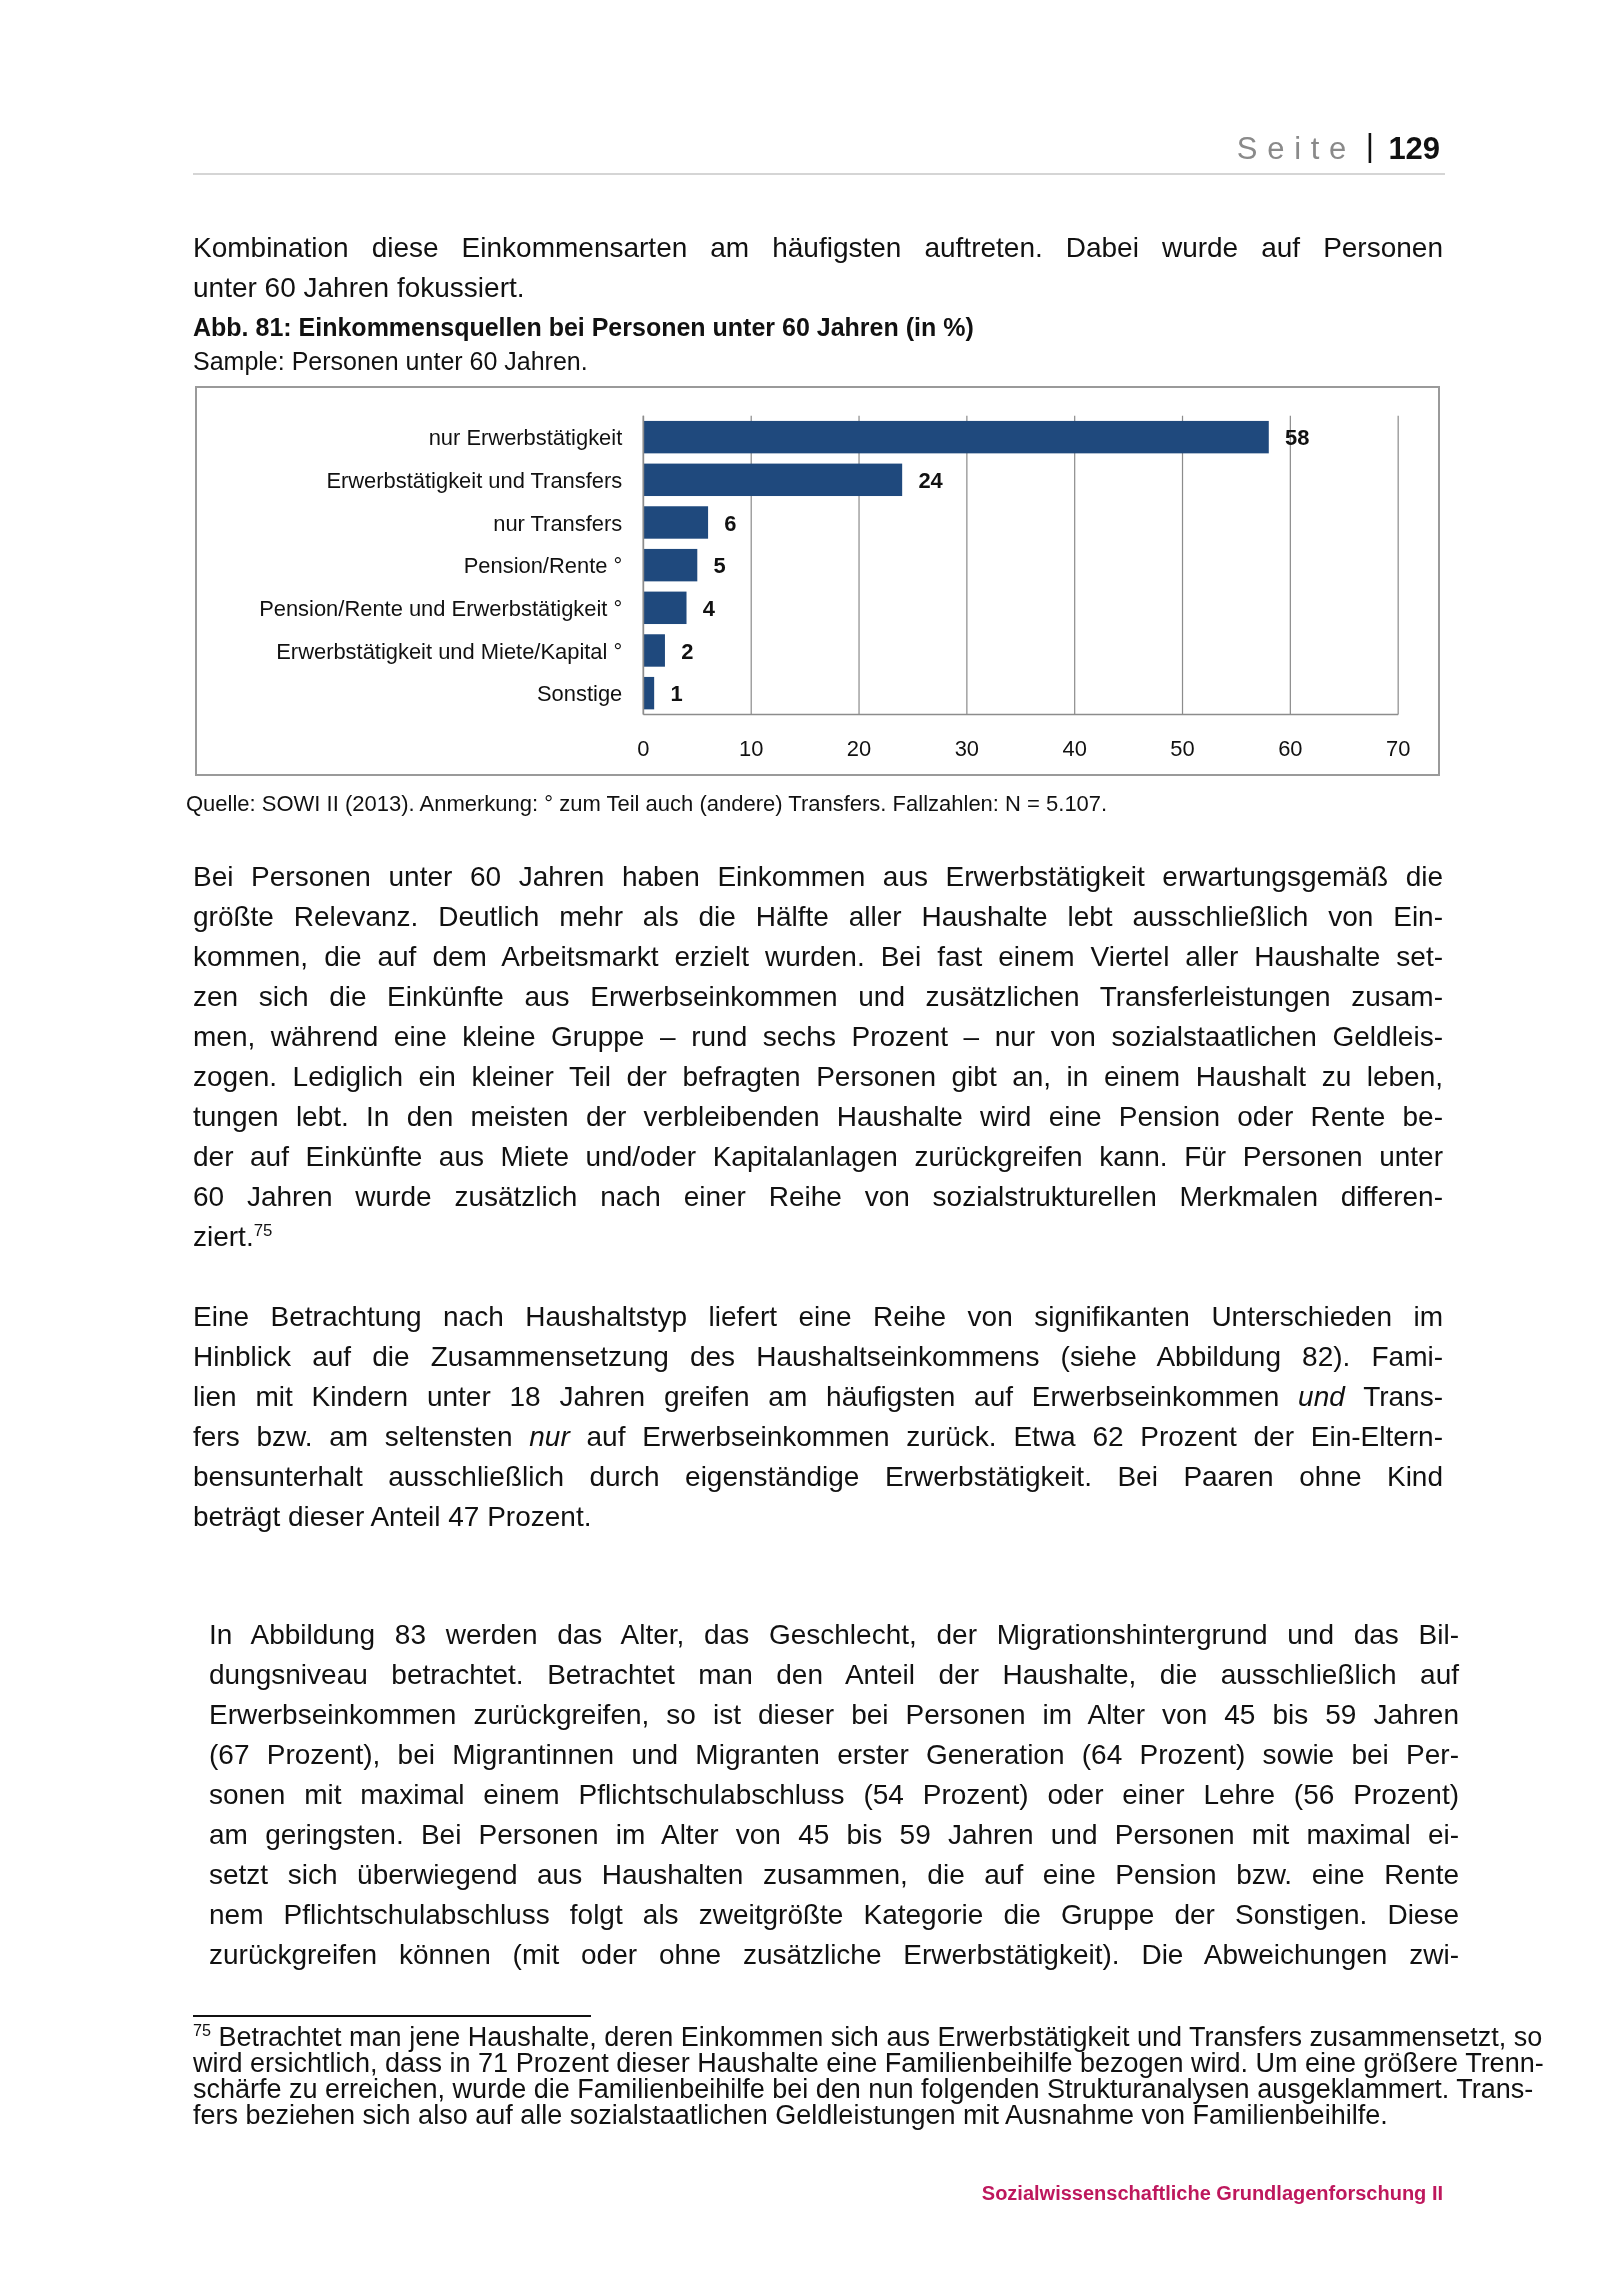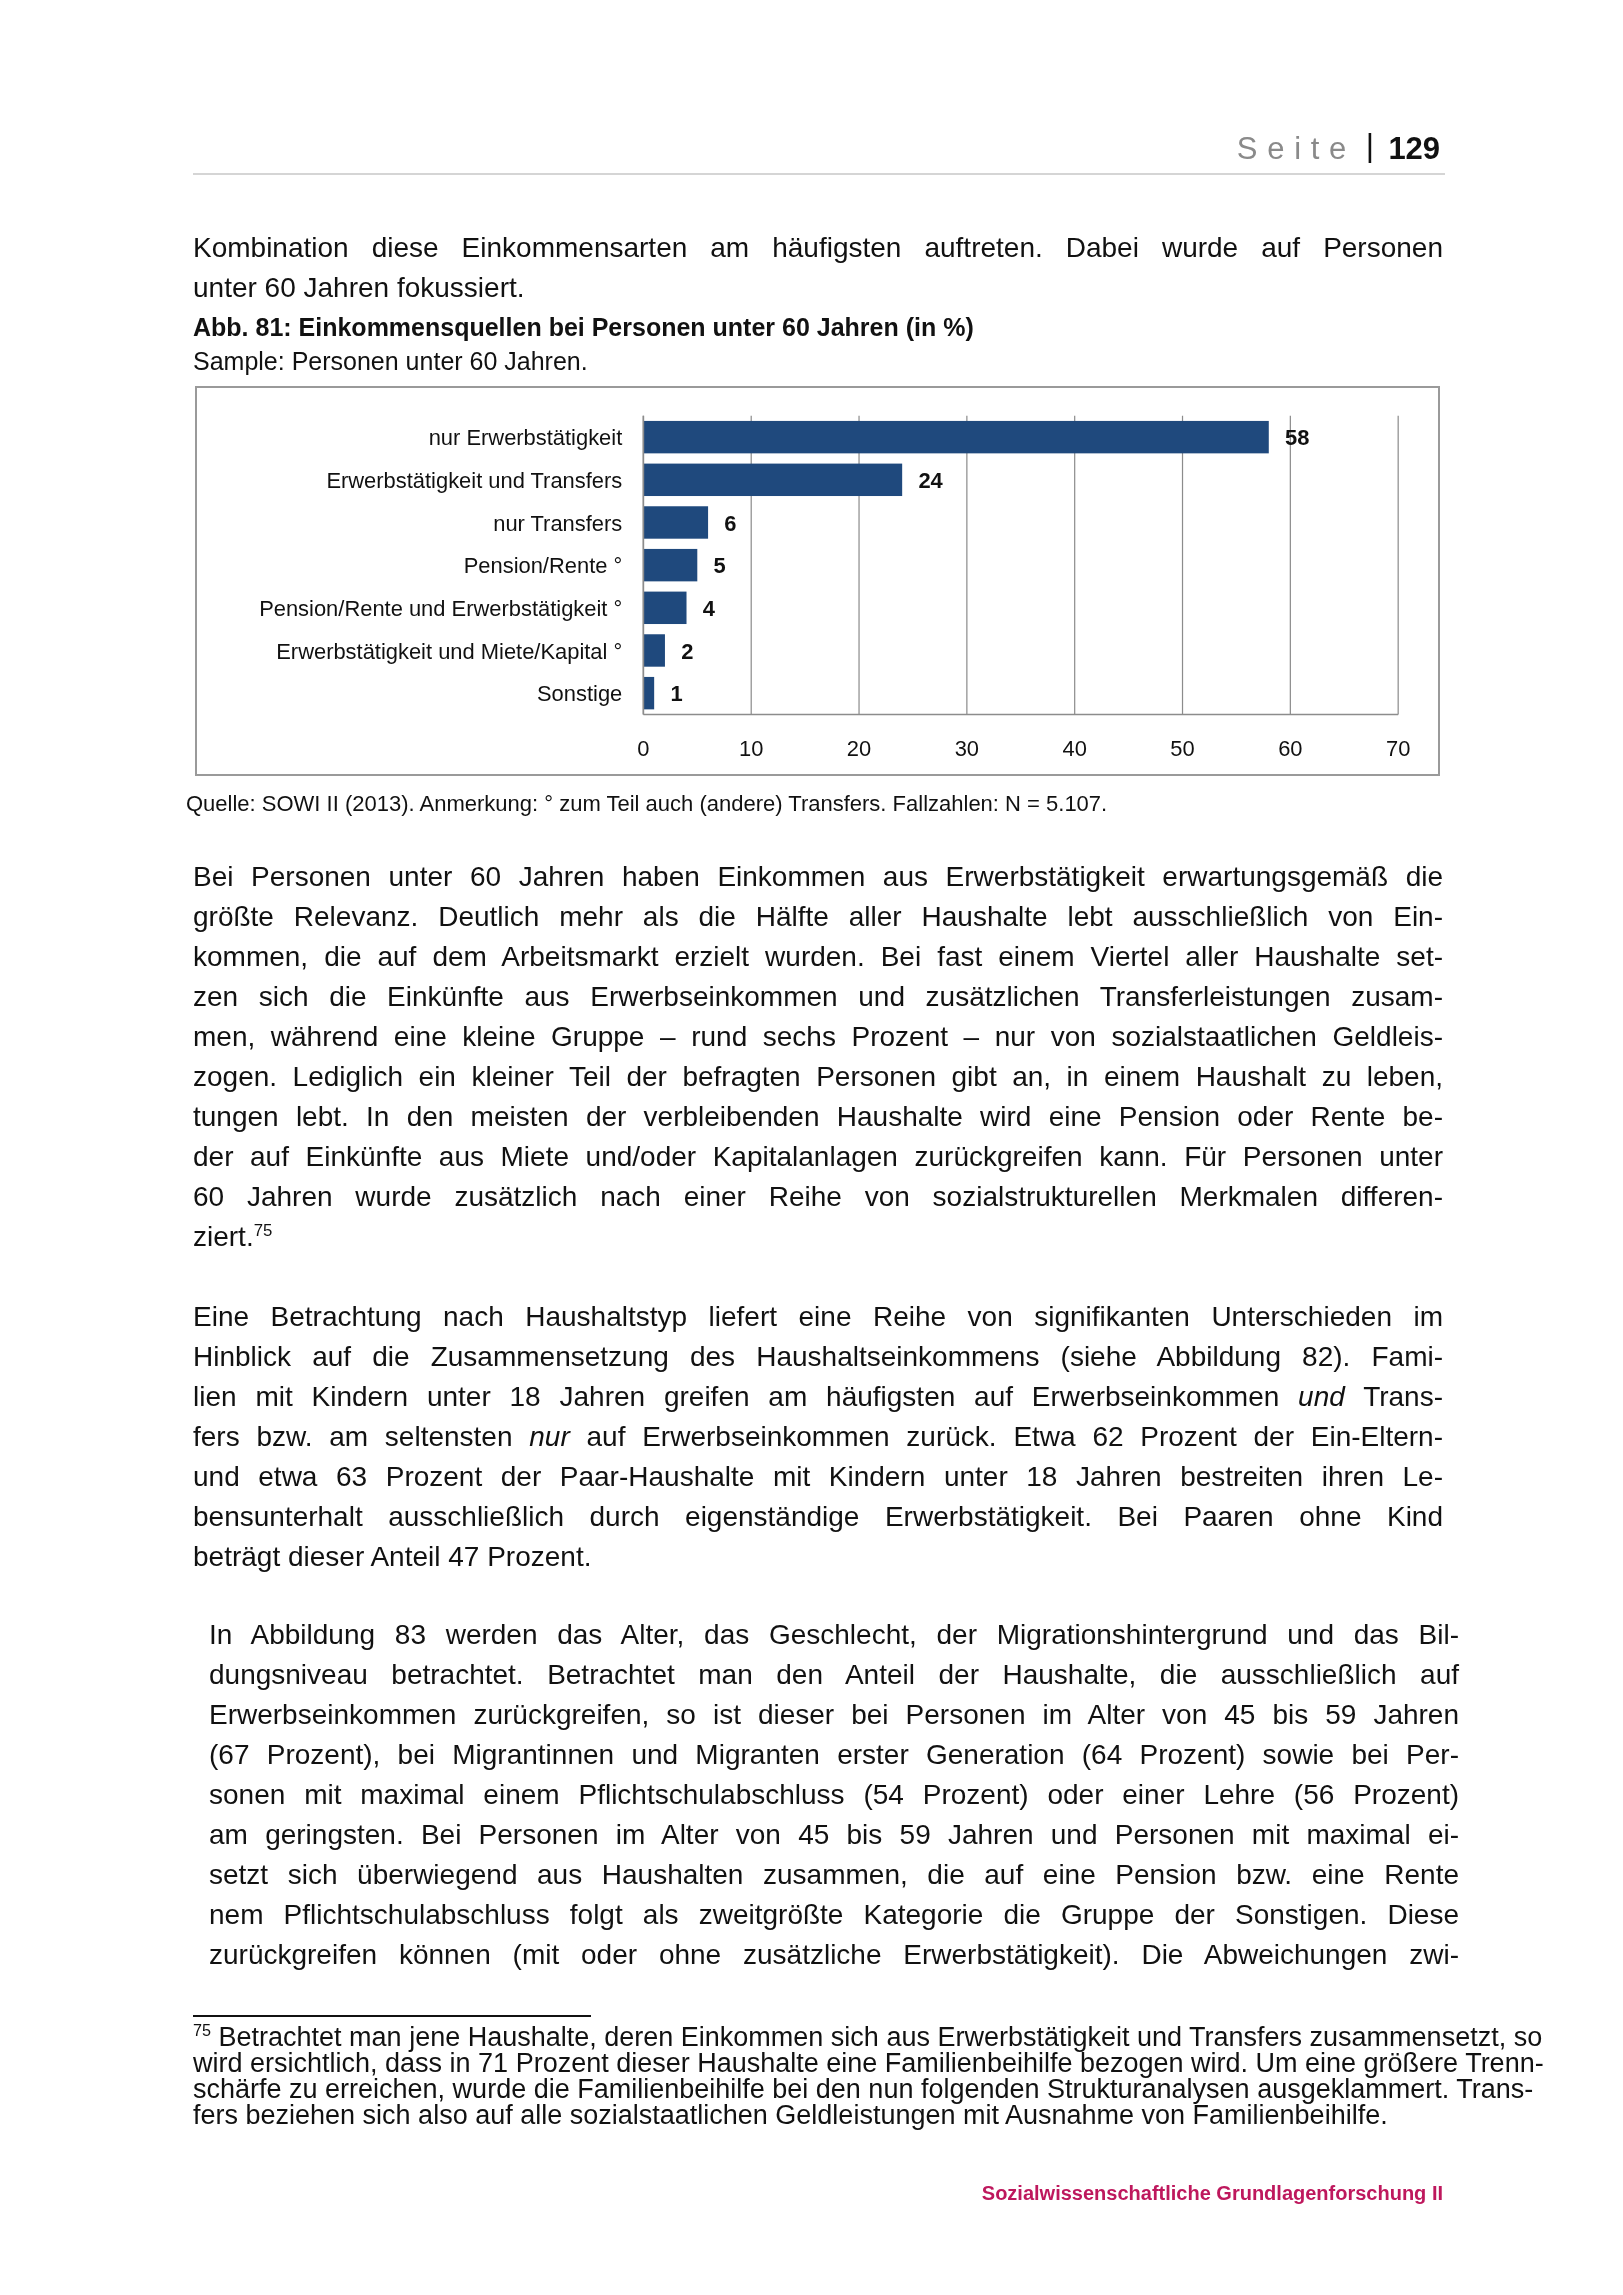--- a/index.html
+++ b/index.html
@@ -100,21 +100,20 @@
   <span class="ln">der auf Einkünfte aus Miete und/oder Kapitalanlagen zurückgreifen kann. Für Personen unter</span>
   <span class="ln">60 Jahren wurde zusätzlich nach einer Reihe von sozialstrukturellen Merkmalen differen-</span>
   <span class="ln last"><span>ziert.</span><span class="sup">75</span></span>
 </div>
 
 <div class="abs para" style="top:1297px;">
   <span class="ln">Eine Betrachtung nach Haushaltstyp liefert eine Reihe von signifikanten Unterschieden im</span>
   <span class="ln">Hinblick auf die Zusammensetzung des Haushaltseinkommens (siehe Abbildung 82). Fami-</span>
   <span class="ln"><span>lien mit Kindern unter 18 Jahren greifen am häufigsten auf Erwerbseinkommen</span> <i>und</i> <span>Trans-</span></span>
   <span class="ln"><span>fers bzw. am seltensten</span> <i>nur</i> <span>auf Erwerbseinkommen zurück. Etwa 62 Prozent der Ein-Eltern-</span></span>
-  <span class="ln">und etwa 63 Prozent der Paar-Haushalte mit Kindern unter 18 Jahren bestreiten ihren Le-</span>
   <span class="ln">bensunterhalt ausschließlich durch eigenständige Erwerbstätigkeit. Bei Paaren ohne Kind</span>
   <span class="ln last">beträgt dieser Anteil 47 Prozent.</span>
 </div>
 
 <div class="abs para" style="top:1615px;margin-left:16px;">
   <span class="ln">In Abbildung 83 werden das Alter, das Geschlecht, der Migrationshintergrund und das Bil-</span>
   <span class="ln">dungsniveau betrachtet. Betrachtet man den Anteil der Haushalte, die ausschließlich auf</span>
   <span class="ln">Erwerbseinkommen zurückgreifen, so ist dieser bei Personen im Alter von 45 bis 59 Jahren</span>
   <span class="ln">(67 Prozent), bei Migrantinnen und Migranten erster Generation (64 Prozent) sowie bei Per-</span>
   <span class="ln">sonen mit maximal einem Pflichtschulabschluss (54 Prozent) oder einer Lehre (56 Prozent)</span>

